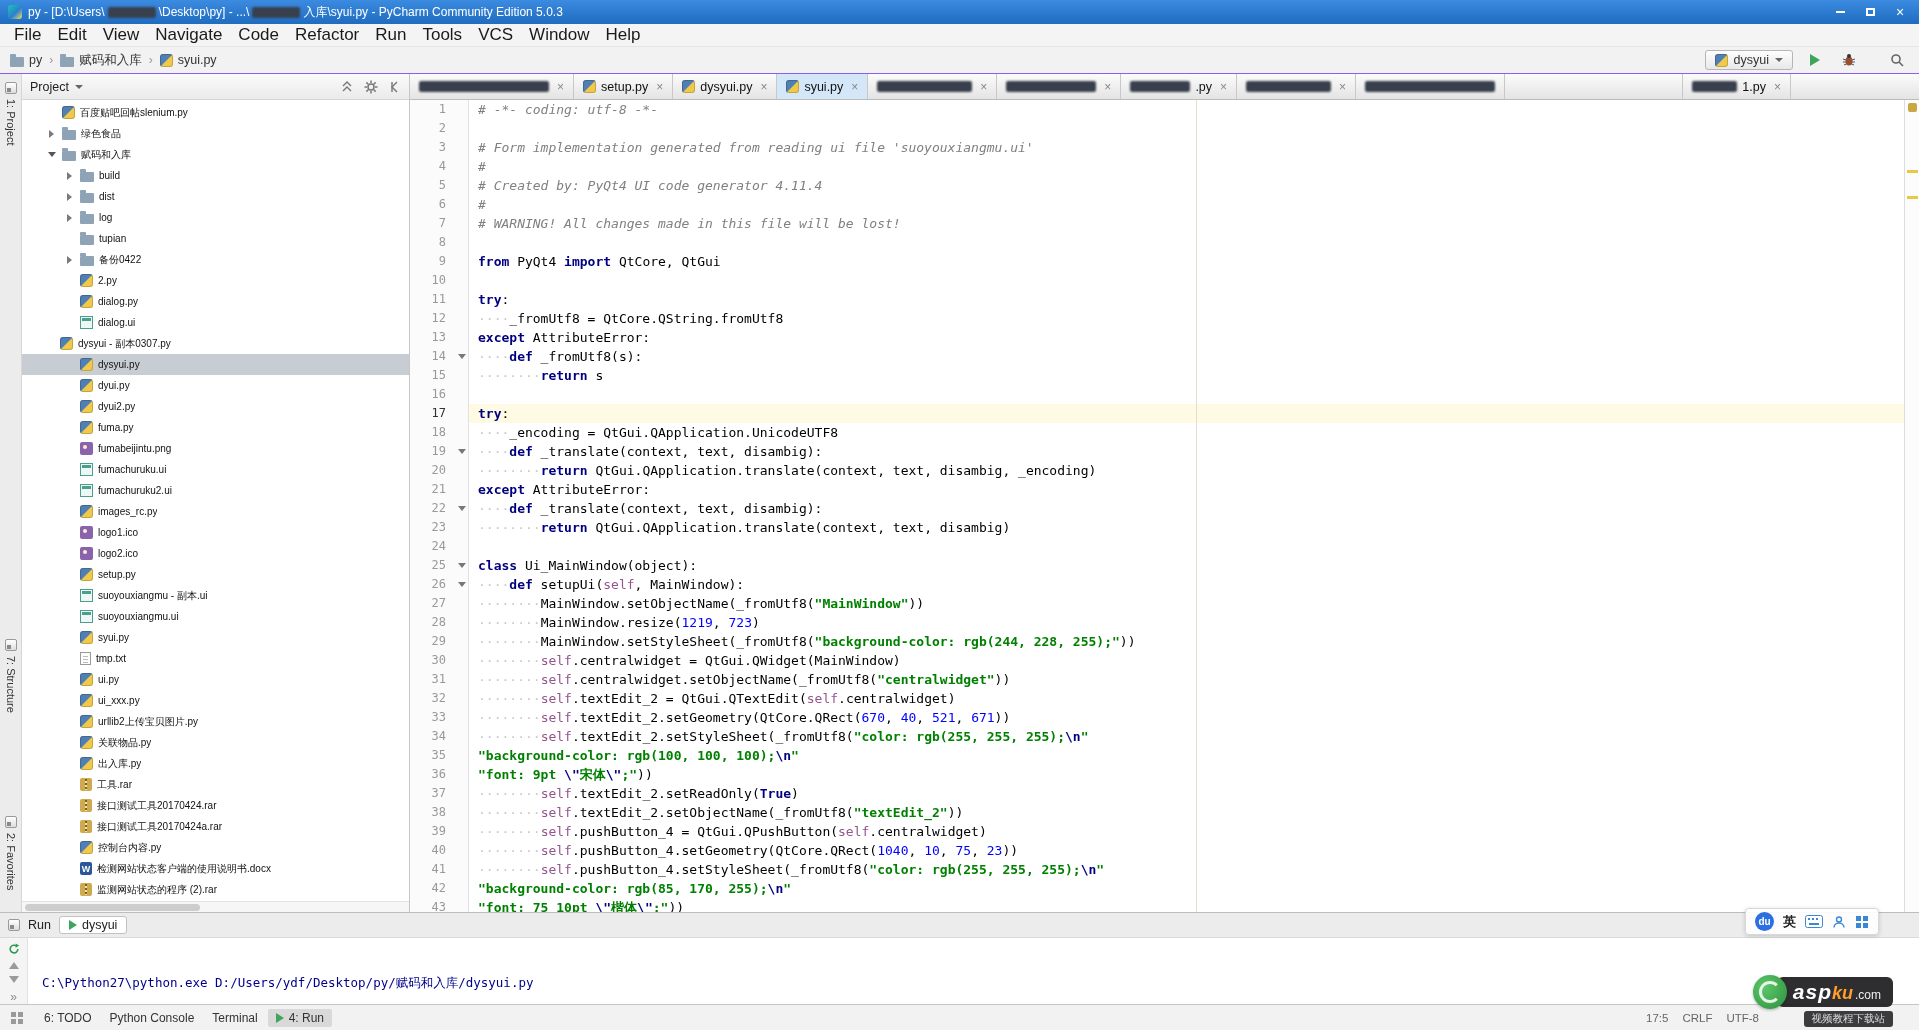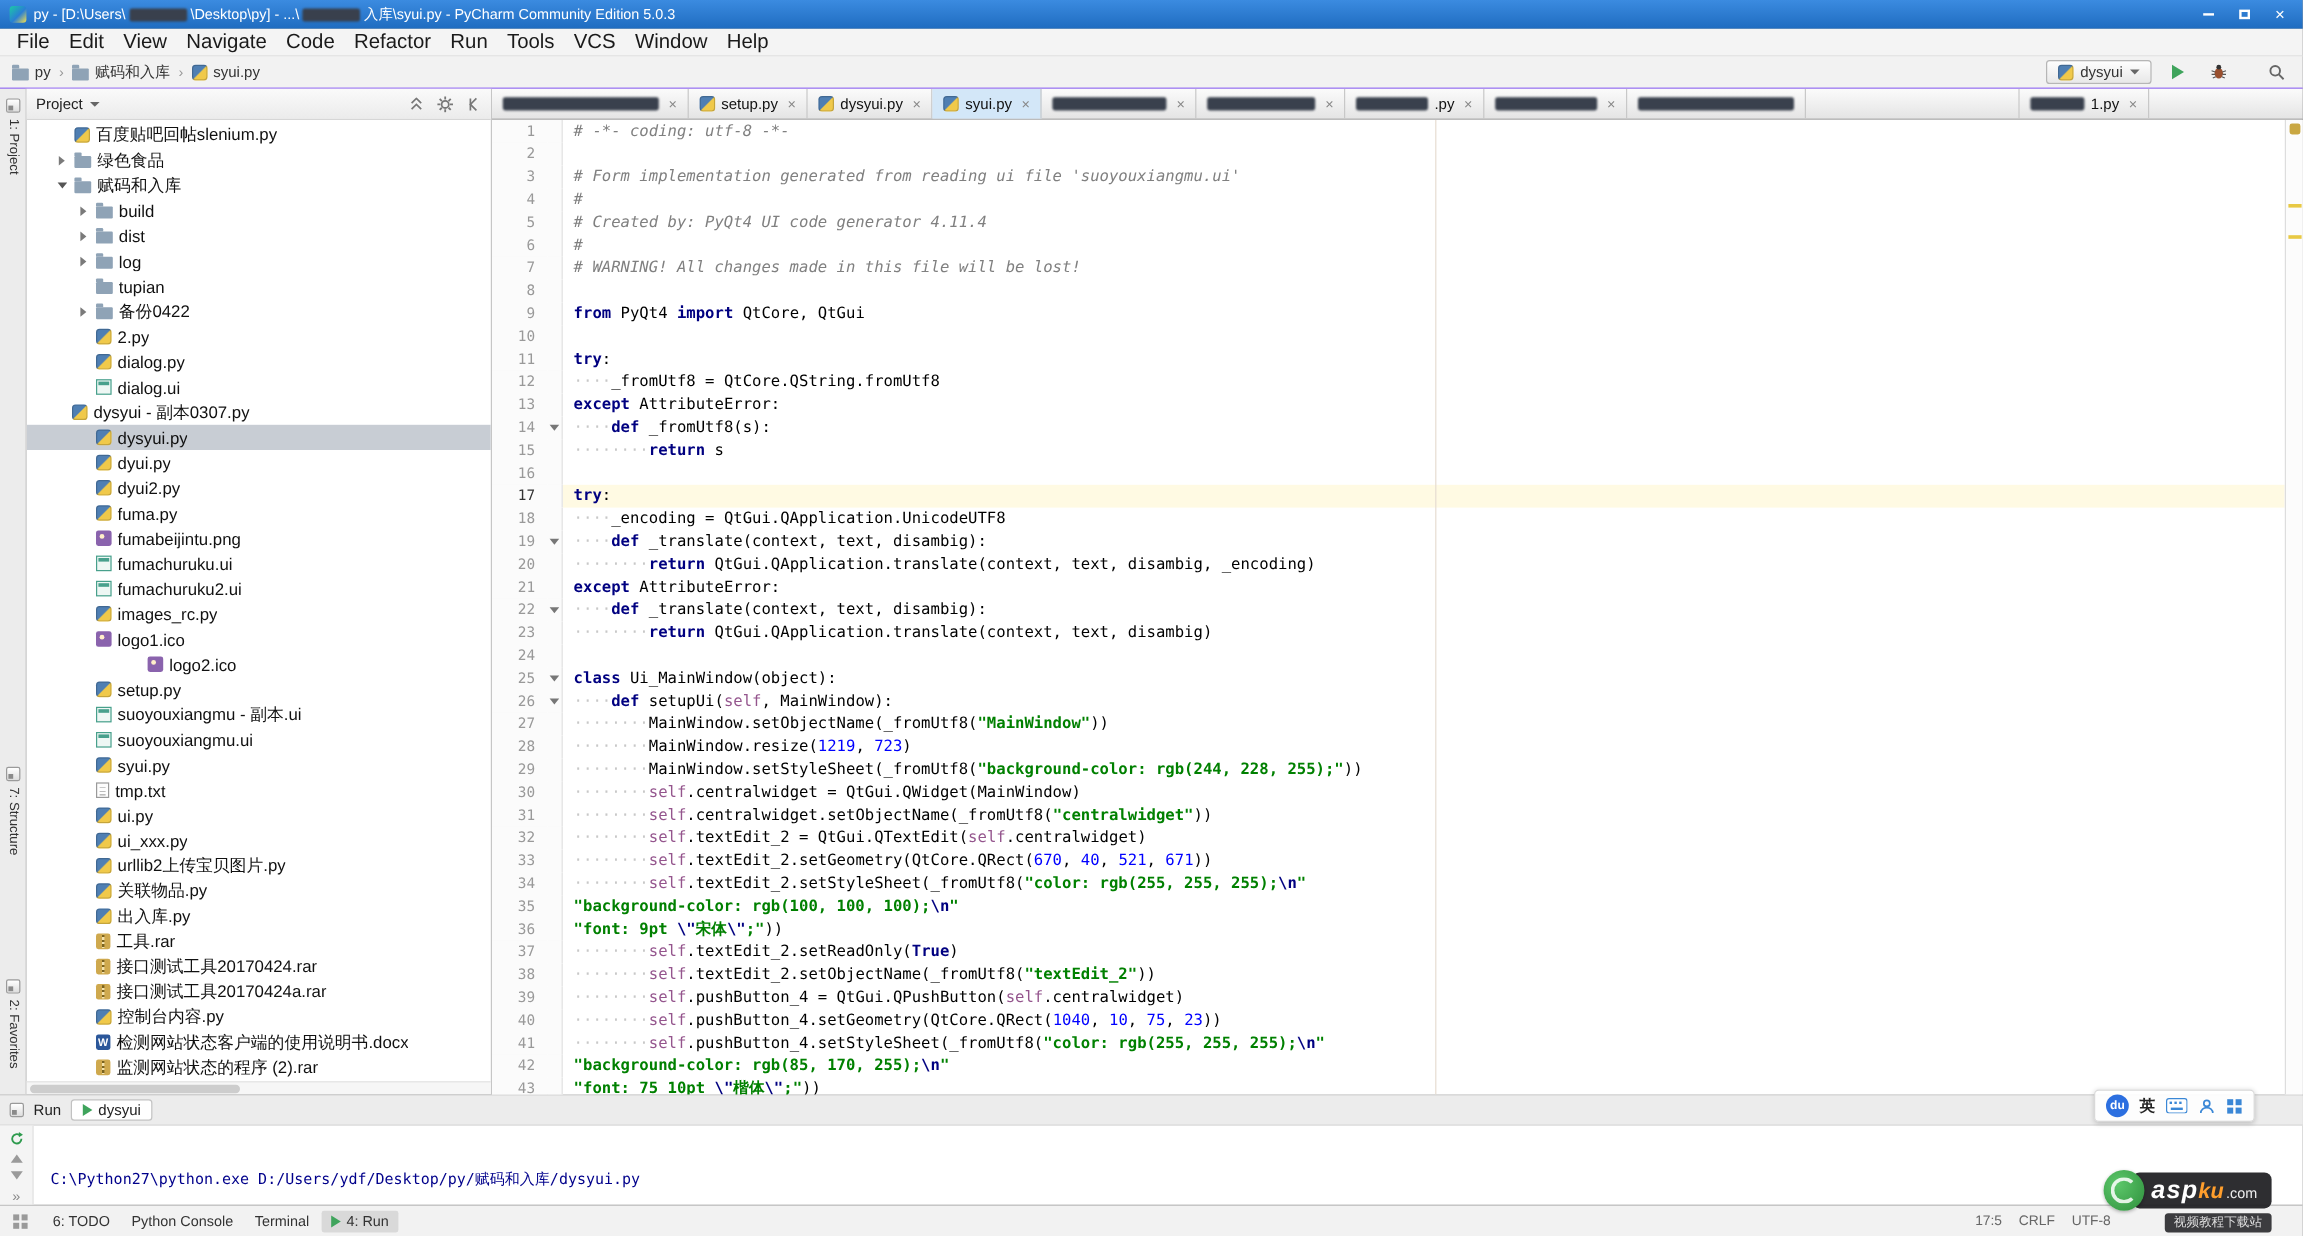--- a/index.html
+++ b/index.html
@@ -1,18 +1,18 @@
 <!DOCTYPE html>
 <html><head>
 <meta charset="utf-8">
 <style>
   * { margin:0; padding:0; box-sizing:border-box; }
   html,body { width:1919px; height:1030px; overflow:hidden; background:#e8e8e8; }
   .window { width:1919px; height:1030px; display:flex; flex-direction:column;
-    font-family:"Liberation Sans", sans-serif; background:#737373; position:relative; }
+    font-family:"Liberation Sans", sans-serif; background:#c2410c; position:relative;border-radius:32px; }
 
   
   .titlebar { height:24px; flex:none; background:linear-gradient(#3b8be0,#1f6cc0);
     display:flex; align-items:center; padding:0 4px 0 8px; color:#fff; font-size:12px; gap:6px; }
   .ic-pc { width:14px; height:14px; border-radius:3px; flex:none;
     background:linear-gradient(135deg,#1bc9a6,#2a7fd4 55%,#f7e14b); }
   .title-text { white-space:nowrap; overflow:hidden; display:flex; align-items:center; gap:3px; flex:1; }
   .redact { display:inline-block; height:11px; background:#39404d; border-radius:2px; filter:blur(1px); }
   .title-redact { width:48px; }
   .win-controls { display:flex; margin-left:auto; }
@@ -55,21 +55,21 @@
   .mini-ic::after { content:""; position:absolute; left:1px; bottom:1px; width:4px; height:4px; background:#8a8a8a; }
 
   
   .project-panel { width:388px; flex:none; background:#fff; border-right:1px solid #c6c6c6;
     display:flex; flex-direction:column; min-height:0; }
   .panel-header { height:26px; flex:none; background:linear-gradient(#fafafa,#ebebeb);
     border-bottom:1px solid #d6d6d6; display:flex; align-items:center; padding:0 8px;
     font-size:12.5px; color:#222; }
   .panel-title { display:flex; align-items:center; gap:6px; }
   .panel-icons { margin-left:auto; display:flex; align-items:center; gap:11px; }
-  .tree { flex:1; overflow:hidden; font-size:14px; color:#111; padding-top:2px; }
+  .tree { flex:1; overflow:hidden; font-size:10px; color:#111; padding-top:2px; }
   .trow { height:21px; display:flex; align-items:center; gap:5px; white-space:nowrap; }
   .trow.selected { background:#c8cdd4; }
   .tarrow { width:11px; flex:none; display:flex; justify-content:center; }
   .tarrow.collapsed::after { content:""; width:0; height:0; border-left:5px solid #7a7a7a;
     border-top:4px solid transparent; border-bottom:4px solid transparent; }
   .tarrow.expanded::after { content:""; width:0; height:0; border-top:5px solid #555;
     border-left:4px solid transparent; border-right:4px solid transparent; }
   .tlabel { overflow:hidden; }
   .hscroll { height:11px; flex:none; border-top:1px solid #e3e3e3; background:#f6f6f6;
     display:flex; align-items:center; }
@@ -412,21 +412,21 @@
           <div class="trow" style="padding-left: 42px;">
             <span class="tarrow"></span>
             <span class="ic ic-py"></span>
             <span class="tlabel">images_rc.py</span>
           </div>
           <div class="trow" style="padding-left: 42px;">
             <span class="tarrow"></span>
             <span class="ic ic-img"></span>
             <span class="tlabel">logo1.ico</span>
           </div>
-          <div class="trow" style="padding-left: 42px; margin-left: 43px;">
+          <div class="trow" style="padding-left: 42px;">
             <span class="tarrow"></span>
             <span class="ic ic-img"></span>
             <span class="tlabel">logo2.ico</span>
           </div>
           <div class="trow" style="padding-left: 42px;">
             <span class="tarrow"></span>
             <span class="ic ic-py"></span>
             <span class="tlabel">setup.py</span>
           </div>
           <div class="trow" style="padding-left: 42px;">

